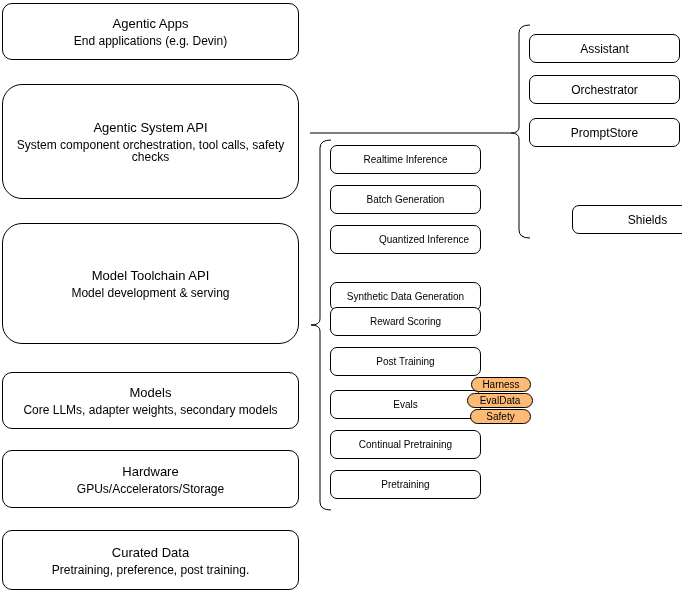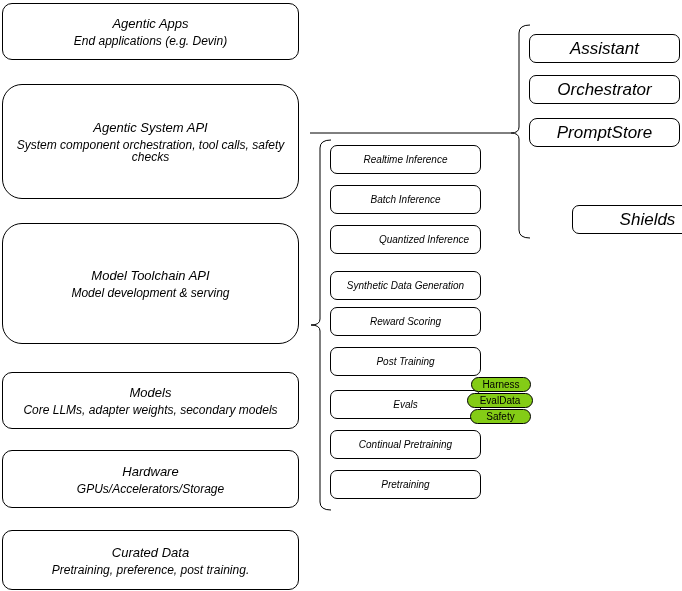--- a/index.html
+++ b/index.html
@@ -19,35 +19,35 @@
     display:flex;
     flex-direction:column;
     align-items:center;
     justify-content:center;
     text-align:center;
   }
   .lbox{left:2px;width:297px;}
   .lbox .t{font-size:13px;line-height:16px;}
   .lbox .s{font-size:12px;line-height:12px;margin-top:3px;}
   .mbox{left:330px;width:151px;height:29px;border-radius:7px;font-size:10px;white-space:nowrap;}
-  .rbox{left:529px;width:151px;height:29px;border-radius:7px;font-size:17px;white-space:nowrap;}
+  .rbox{left:529px;width:151px;height:29px;border-radius:7px;font-size:12px;white-space:nowrap;}
   .pill{
     position:absolute;
     box-sizing:border-box;
     border:1px solid #000000;
-    background:#84cc16;
+    background:#fdba74;
     border-radius:8px;
     height:15px;
     display:flex;align-items:center;justify-content:center;
     font-size:10px;line-height:10px;
     white-space:nowrap;
     z-index:5;
   }
   #connectors{position:absolute;left:0;top:0;z-index:1;pointer-events:none;}
-  .node{z-index:2;font-style:italic;}
+  .node{z-index:2;}
 </style>
 </head>
 <body>
 
 <div id="canvas">
 
   <svg id="connectors" width="682" height="591" viewBox="0 0 682 591">
     <path d="M310 133 L511 133" fill="none" stroke="#000000" stroke-width="1"></path>
     <path d="M530 25 Q519 25 519 33 L519 127 Q519 133 511 133 Q519 133 519 139 L519 230 Q519 238 530 238" fill="none" stroke="#000000" stroke-width="1"></path>
     <path d="M331 140 Q320 140 320 148 L320 319 Q320 325 311 325 Q320 325 320 331 L320 502 Q320 510 331 510" fill="none" stroke="#000000" stroke-width="1"></path>
@@ -80,26 +80,26 @@
 
   <div class="node lbox" style="top:450px;height:58px;border-radius:10px;">
     <div class="t">Hardware</div>
     <div class="s">GPUs/Accelerators/Storage</div>
   </div>
 
   <div class="node mbox" style="top:145px;">
     <span>Realtime Inference</span>
   </div>
   <div class="node mbox" style="top:185px;">
-    <span>Batch Inference</span>
+    <span>Batch Generation</span>
   </div>
   <div class="node mbox" style="top:225px;padding-left:37px;">
     <span>Quantized Inference</span>
   </div>
-  <div class="node mbox" style="top:271px;">
+  <div class="node mbox" style="top:282px;">
     <span>Synthetic Data Generation</span>
   </div>
   <div class="node mbox" style="top:307px;">
     <span>Reward Scoring</span>
   </div>
   <div class="node mbox" style="top:347px;">
     <span>Post Training</span>
   </div>
   <div class="node mbox" style="top:390px;">
     <span>Evals</span>
@@ -120,20 +120,20 @@
   <div class="pill" style="left:470px;top:409px;width:61px;">
     <span>Safety</span>
   </div>
 
   <div class="node rbox" style="top:34px;">
     <span>Assistant</span>
   </div>
   <div class="node rbox" style="top:75px;">
     <span>Orchestrator</span>
   </div>
-  <div class="node rbox" style="top:118px;border-radius:8px;">
+  <div class="node rbox" style="top:118px;">
     <span>PromptStore</span>
   </div>
   <div class="node rbox" style="top:205px;margin-left:43px;">
     <span>Shields</span>
   </div>
 
 </div>
 
 </body></html>

